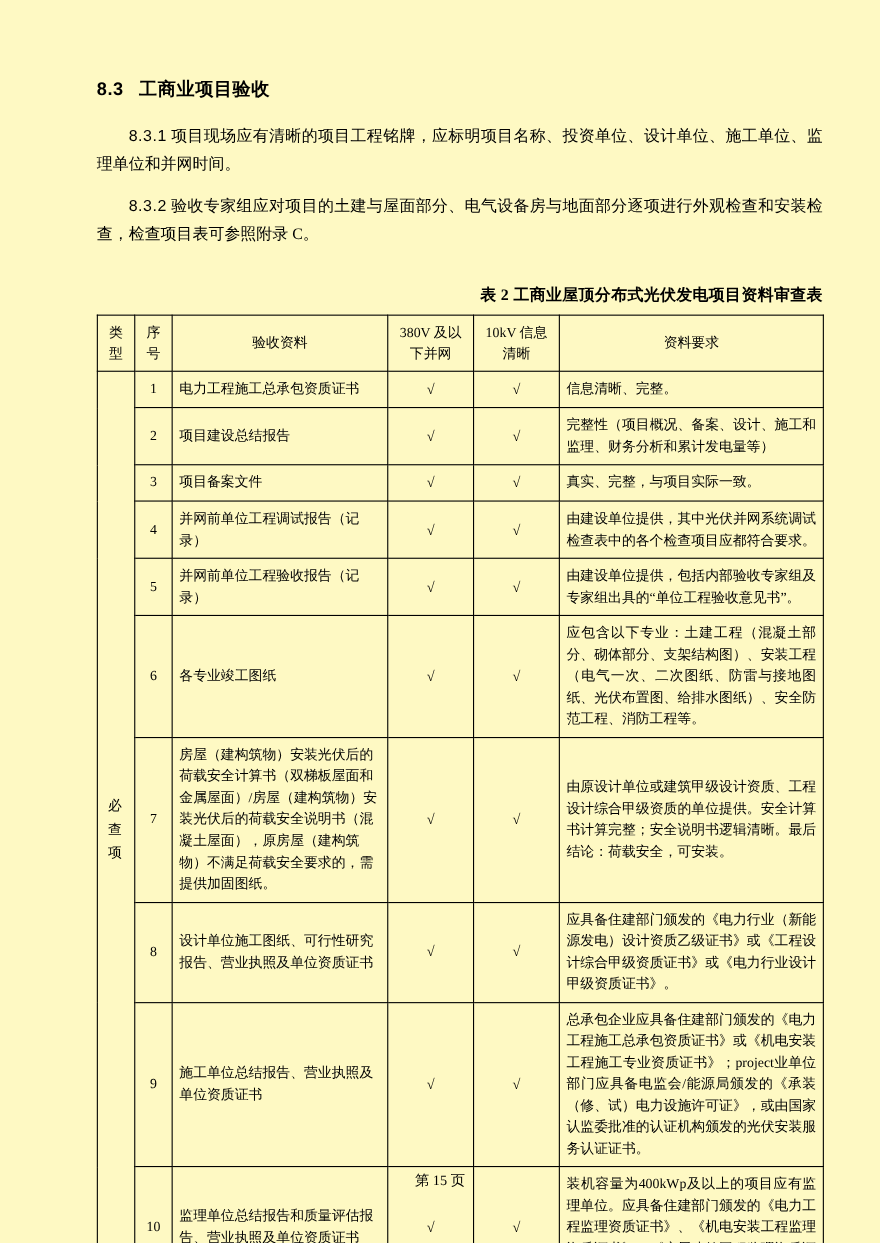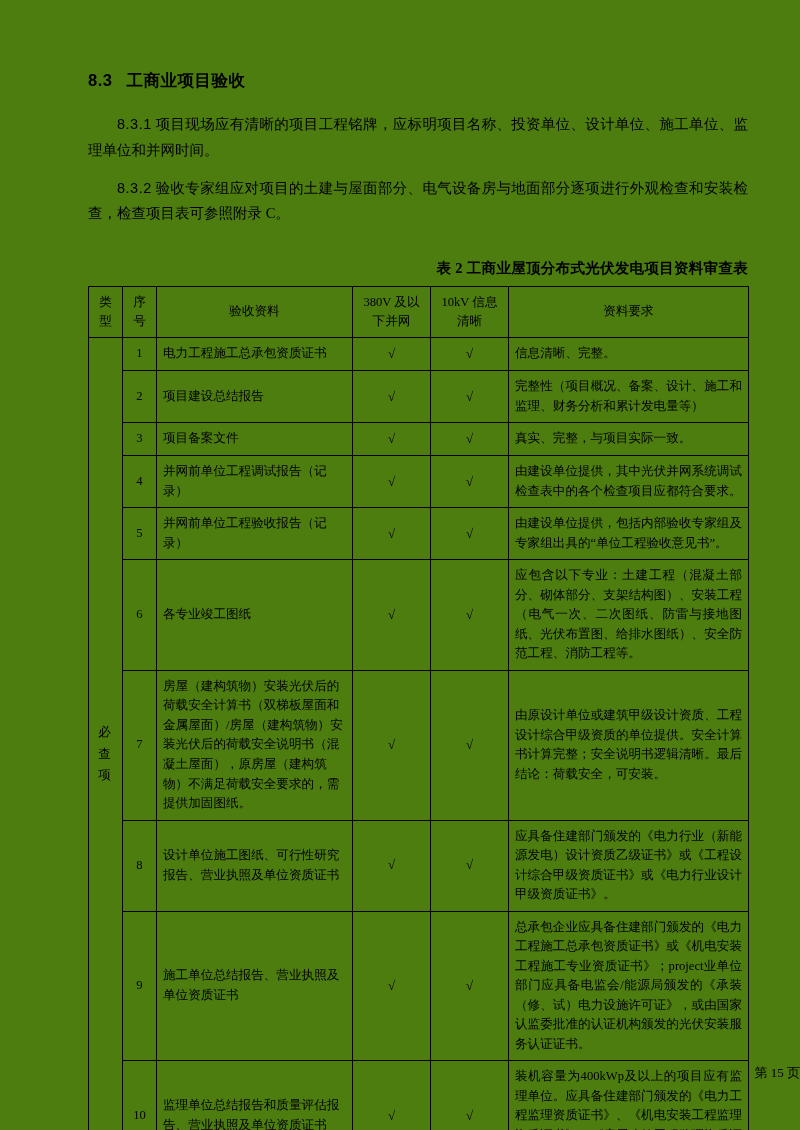--- a/index.html
+++ b/index.html
@@ -3,21 +3,21 @@
 <meta charset="utf-8">
 <style>
   html, body {
     margin: 0;
     padding: 0;
     background: #8a8a8a;
   }
   .page {
     width: 800px;
     height: 1130px;
-    background: #4d7c0f;
+    background: #fef9c3;
     margin: 0 auto;
     position: relative;
     box-sizing: border-box;
     font-family: "Liberation Serif", "DejaVu Serif", serif;
     color: #000000;
     overflow: hidden;
   }
   .content {
     position: absolute;
     left: 88px;
@@ -86,21 +86,21 @@
   }
   .center { text-align: center; }
   .cell-doc { text-align: left; }
   .cell-req { text-align: justify; text-justify: inter-ideograph; }
   .check { text-align: center; font-size: 13px; }
   .footer {
     position: absolute;
     left: 0;
     right: 0;
     bottom: 48px;
-    text-align: right;
+    text-align: center;
     font-size: 13px;
   }
   .hdr-two-line { line-height: 1.5; }
 </style>
 </head>
 <body>
 
 <div class="page">
   <div class="content">
 

